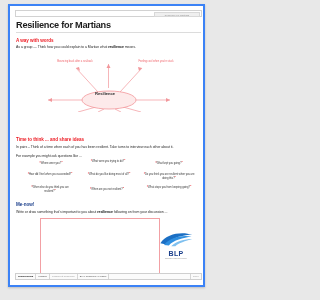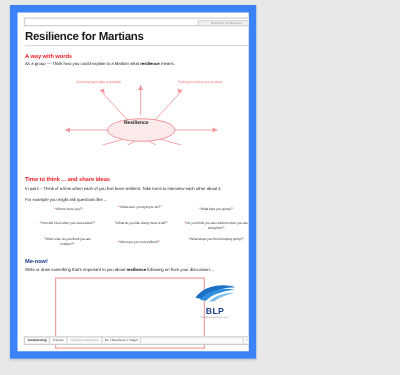--- a/index.html
+++ b/index.html
@@ -9,21 +9,21 @@
     font-family: "Liberation Sans", sans-serif;
     overflow: hidden;
   }
   #app { position: relative; width: 213px; height: 300px; background: #e8e8e8; }
 
   
   .sheet {
     position: absolute; left: 8px; top: 4px;
     width: 197px; height: 283px;
     background: #ffffff;
-    border: 6px solid #3b82f6;
+    border: 2px solid #3b82f6;
     box-shadow: 0 1px 2px rgba(0,0,0,0.18);
     overflow: hidden;
   }
 
   
   .topbar {
     position: absolute; left: 5px; top: 4px;
     width: 187px; height: 7px;
     border: 1px solid #d2d2d2; background: #fff;
   }

